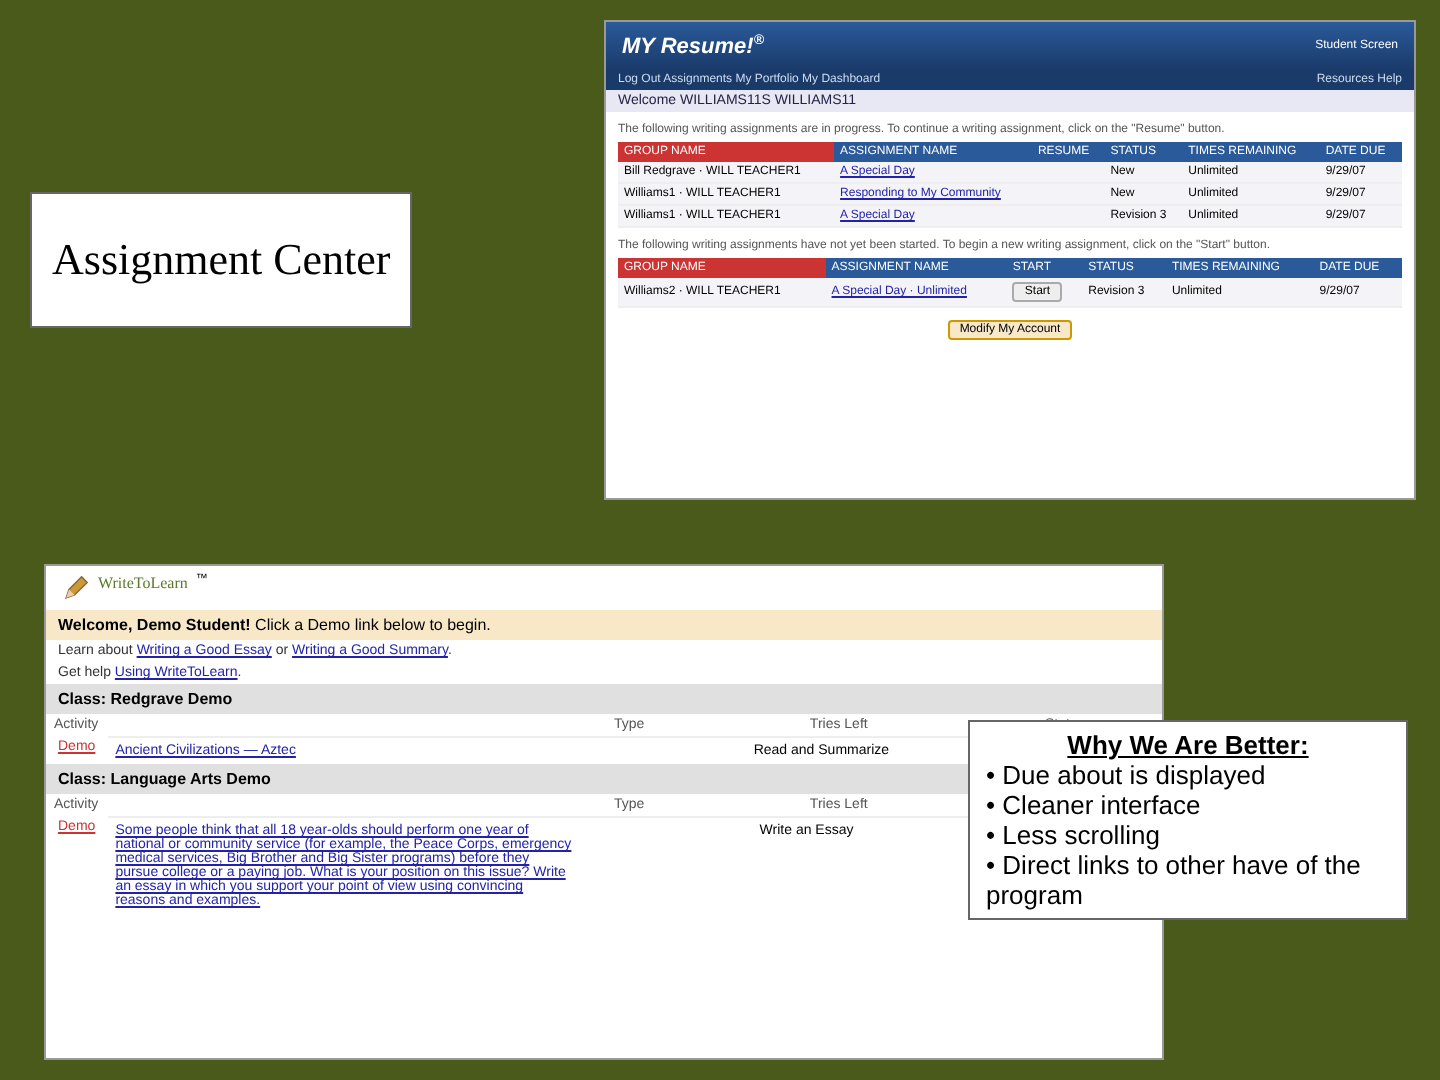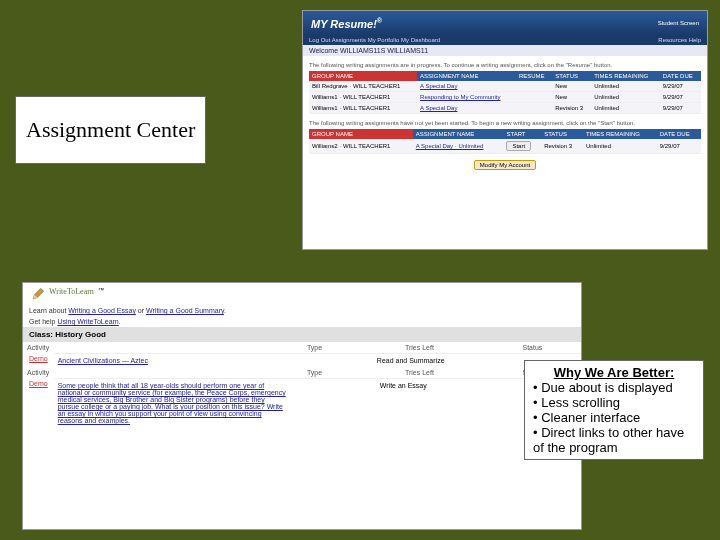--- a/index.html
+++ b/index.html
@@ -39,21 +39,21 @@
   .wt-learn-row a { color:#22a; text-decoration:underline;}
   .wt-class-head { background:#e0e0e0; color:#000; font-weight:bold; font-size:8px; padding:3px 6px;}
   .wt-tbl { width:100%; border-collapse:collapse; font-size:7px;}
   .wt-tbl th { text-align:center; font-weight:normal; padding:2px 4px; color:#555;}
   .wt-tbl th:first-child { text-align:left; width:45%;}
   .wt-tbl td { padding:3px 4px; border-top:1px solid #eee; vertical-align:top;}
   .wt-tbl td a { color:#22a; text-decoration:underline;}
   .wt-demo { color:#c33; text-decoration:underline; font-size:7px; padding:2px 6px;}
   
   
-  .why-box { position:absolute; right:16px; top:360px; width:180px; background:#fff; border:1px solid #666; font-size:13px; padding:4px 8px; font-family: Verdana, sans-serif;}
+  .why-box { position:absolute; right:16px; top:360px; width:220px; background:#fff; border:1px solid #666; font-size:13px; padding:4px 8px; font-family: Verdana, sans-serif;}
   .why-box .why-title { font-weight:bold; text-align:center; text-decoration:underline;}
   .why-box ul { list-style:none;}
   .why-box li::before { content:"• "; }
   
   svg.pencil { width:14px; height:14px;}
 </style>
 </head>
 <body>
 
 <div class="accent-bar"></div>
@@ -140,28 +140,29 @@
 
 <div class="wt-panel">
   <div class="wt-logo-row">
     <svg class="pencil" viewBox="0 0 20 20">
         <path d="M3 17 L5 11 L14 2 L18 6 L9 15 Z" fill="#c93" stroke="#863"></path>
         <path d="M3 17 L5 11 L9 15 Z" fill="#eca"></path>
       </svg>
     <span class="wt-logo-text">WriteToLearn</span>
       <sup style="font-size:6px;">™</sup>
   </div>
+  <div class="wt-welcome"><b>Welcome, Demo Student!</b>  <span>Click a Demo link below to begin.</span></div>
   <div class="wt-learn-row">
     <span>Learn about </span><a>Writing a Good Essay</a><span> or </span><a>Writing a Good Summary</a>.
   </div>
   <div class="wt-learn-row">
     <span>Get help </span><a>Using WriteToLearn</a>.
   </div>
 
-  <div class="wt-class-head">Class:  History Good</div>
+  <div class="wt-class-head">Class:  Redgrave Demo</div>
   <table class="wt-tbl">
       <thead>
         <tr>
     <th>Activity</th>
           <th>Type</th>
           <th>Tries Left</th>
           <th>Status</th>
   </tr>
       </thead>
     </table>
@@ -172,20 +173,21 @@
       <tr>
             <td style="width:45%;"><a>Ancient Civilizations — Aztec</a></td>
             <td style="text-align:center;">Read and Summarize</td>
             <td></td>
             <td></td>
           </tr>
     </tbody>
       </table>
   </div>
 
+  <div class="wt-class-head">Class:  Language Arts Demo</div>
   <table class="wt-tbl">
       <thead>
         <tr>
     <th>Activity</th>
           <th>Type</th>
           <th>Tries Left</th>
           <th>Status</th>
   </tr>
       </thead>
     </table>
@@ -202,17 +204,17 @@
     </tbody>
       </table>
   </div>
 
 </div>
 
 <div class="why-box">
   <div class="why-title">Why We Are Better:</div>
   <ul>
     <li>Due about is displayed</li>
+    <li>Cleaner interface</li>
     <li>Less scrolling</li>
-    <li>Cleaner interface</li>
     <li>Direct links to other have of the program</li>
   </ul>
 </div>
 
 </body></html>

